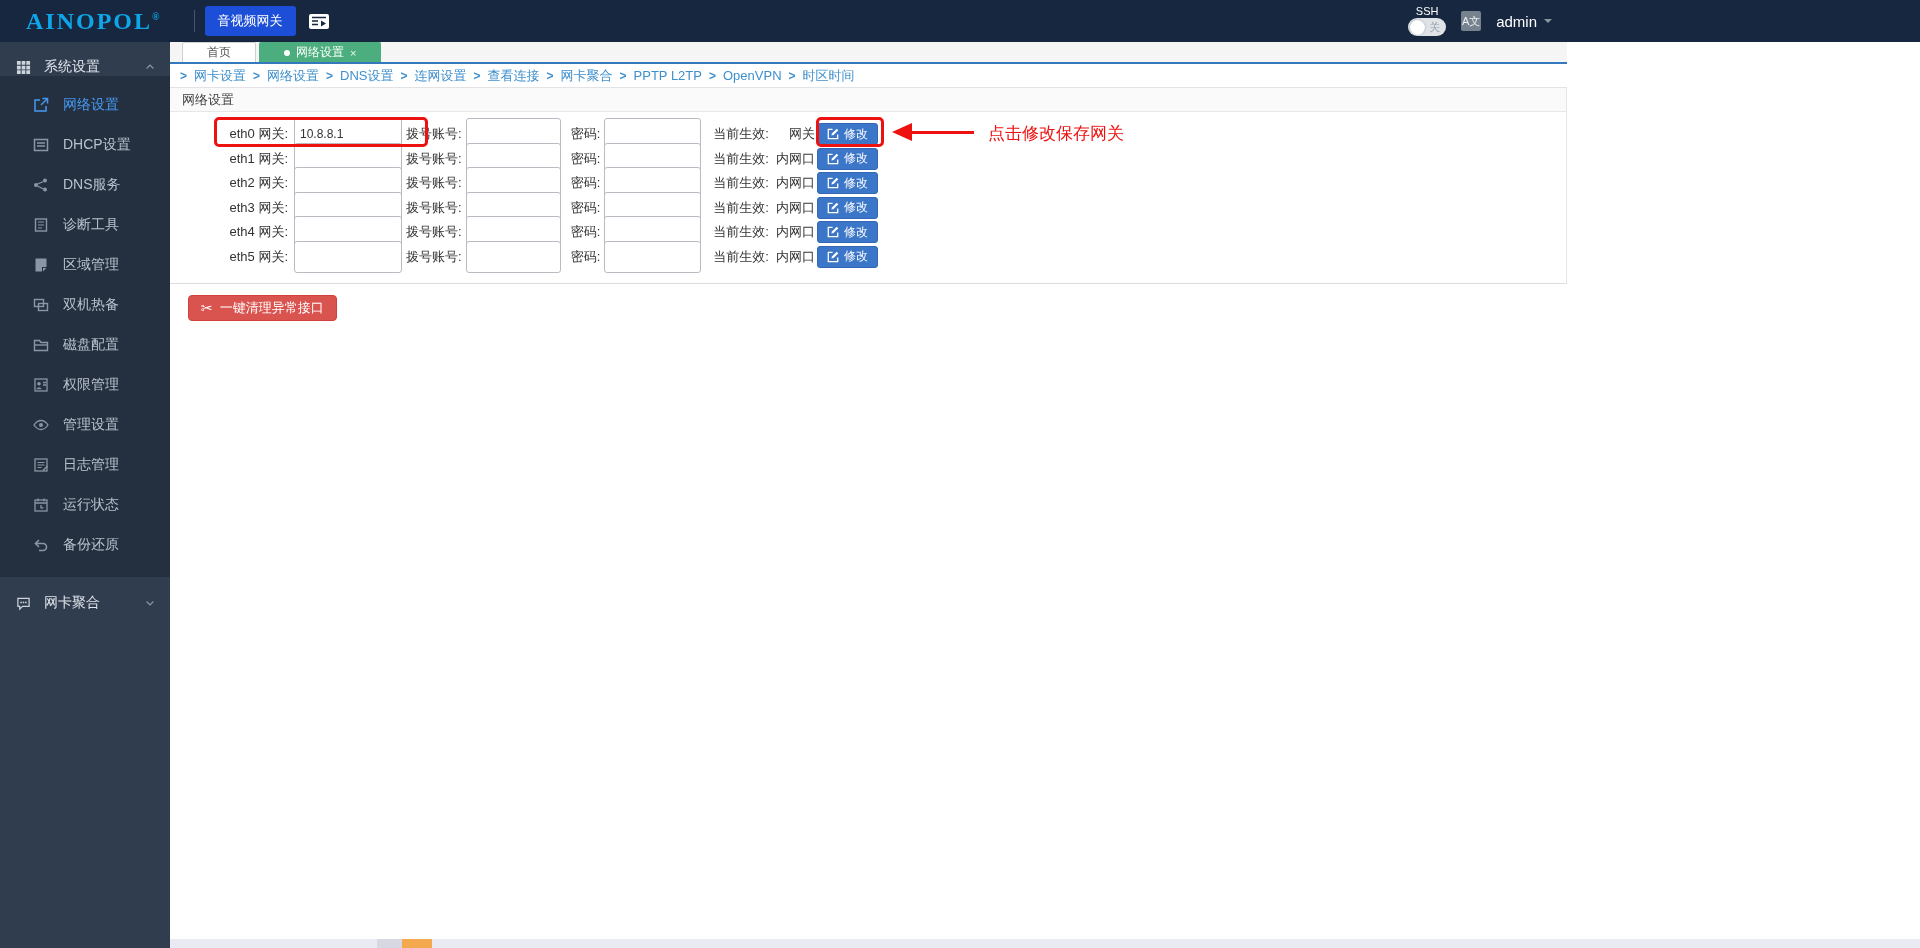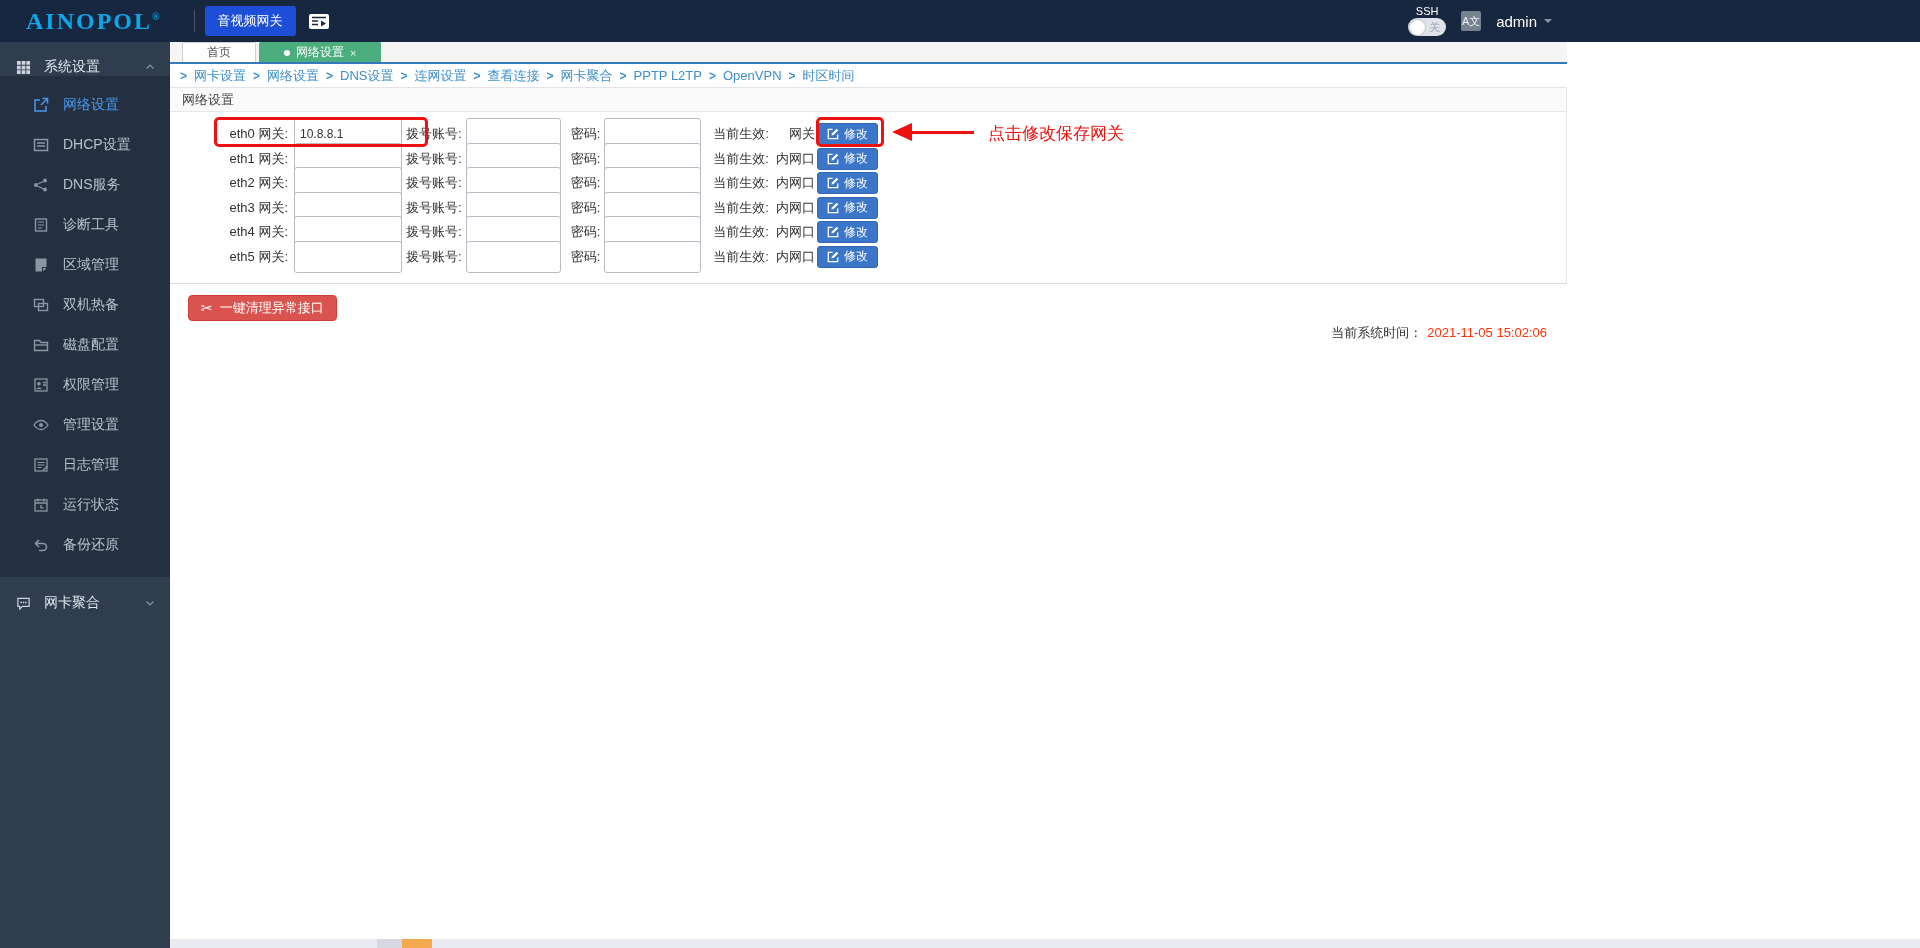--- a/index.html
+++ b/index.html
@@ -454,23 +454,20 @@
         <div class="ann-arrow-tail"></div>
         <div class="ann-text">点击修改保存网关</div>
       </div>
     </section>
 
     <div class="below">
       <button class="cleanup">
         <span class="sc">✂</span>
         <span>一键清理异常接口</span>
       </button>
-      <div class="systime">
-        <span>当前系统时间：</span><span class="red">2021-11-05 15:02:06</span>
-      </div>
     </div>
 
     <div class="bottom-strip">
       <i class="seg-gray"></i>
       <i class="seg-orange"></i>
     </div>
   </main>
 </div>
 
 </body></html>

